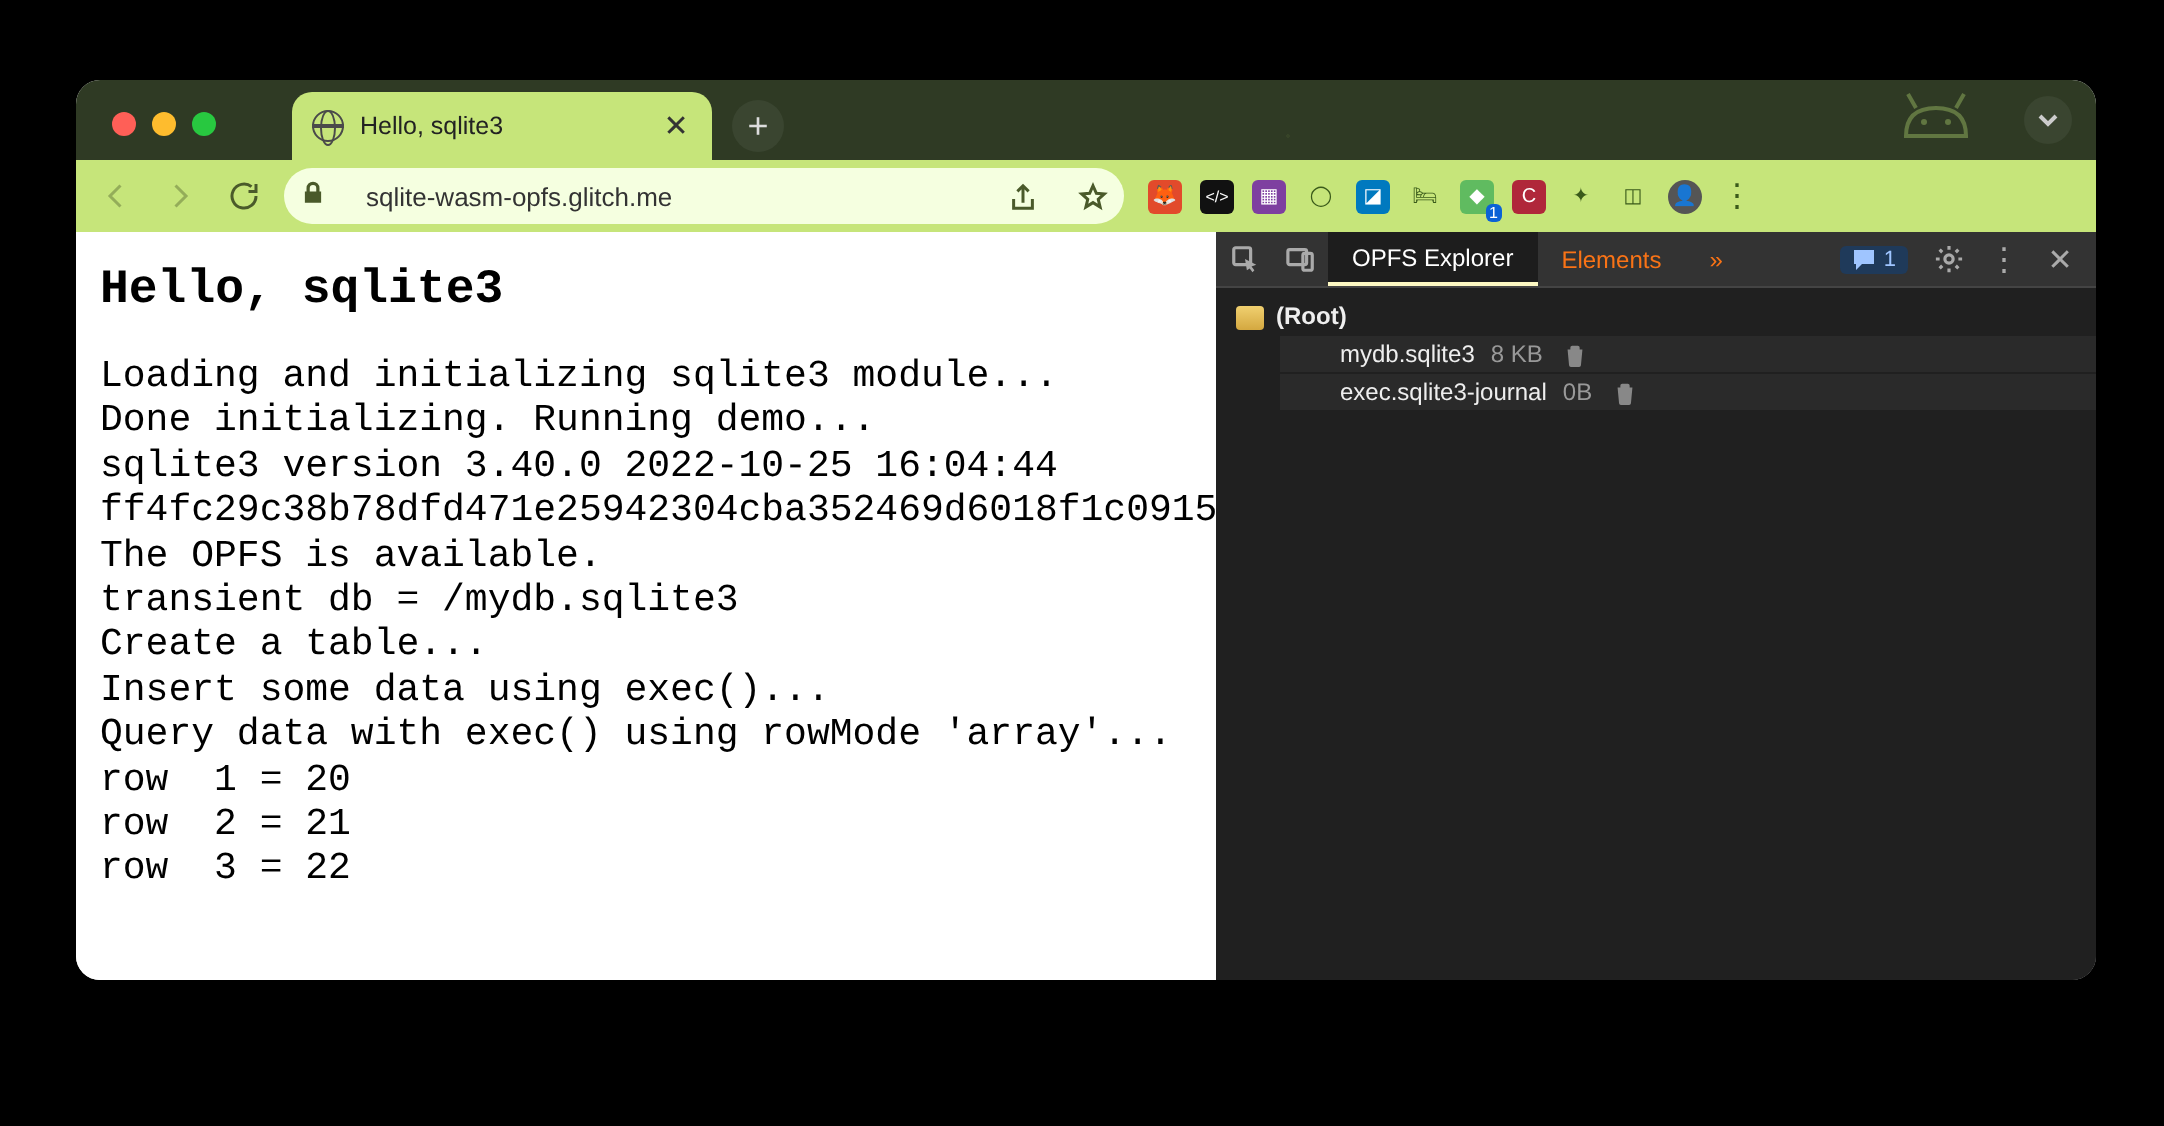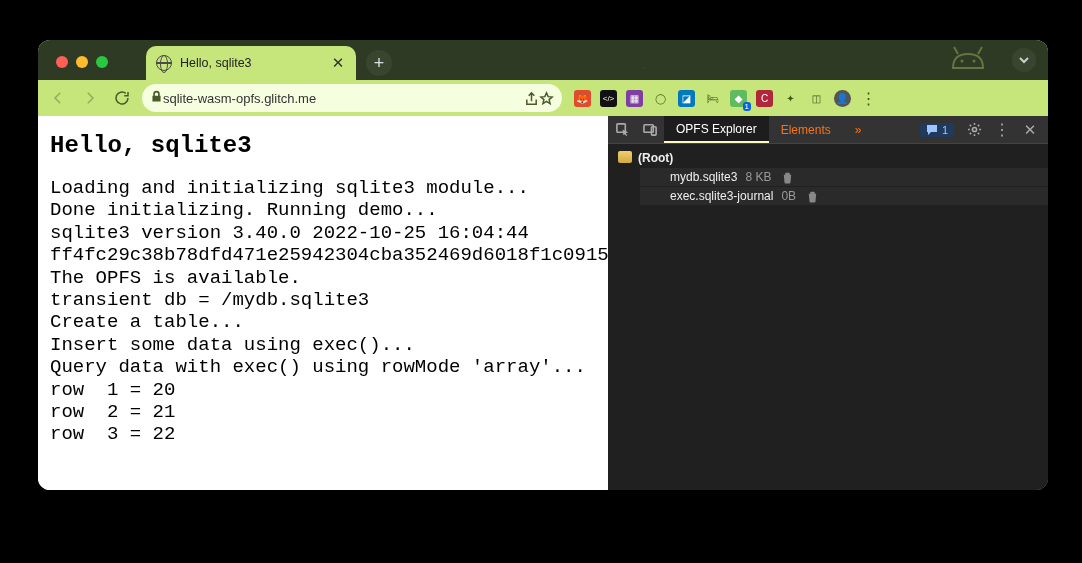--- a/index.html
+++ b/index.html
@@ -123,21 +123,21 @@
   .nav-btn.disabled { opacity: 0.4; }
   .nav-btn svg { width: 18px; height: 18px; stroke: currentColor; fill: none; stroke-width: 2; }
   .omnibox {
     flex: 0 0 420px;
     height: 28px;
     background: #f5ffe0;
     border-radius: 14px;
     display: flex;
     align-items: center;
     padding: 0 8px;
-    gap: 0;
+    gap: 20px;
     font-size: 13px;
     color: #333;
   }
   .omnibox .lock { color: #4a5a2a; }
   .omnibox .lock svg { width: 13px; height: 13px; fill: currentColor; }
   .omnibox .url { flex: 1; }
   .omnibox .share, .omnibox .star {
     color: #4a5a2a; cursor: pointer;
     display: flex; align-items: center;
   }
@@ -232,21 +232,21 @@
     cursor: pointer;
   }
   .dt-msg svg { width: 12px; height: 12px; fill: currentColor; }
   .dt-body {
     flex: 1;
     background: #202020;
     padding: 4px 0;
   }
   .dt-root {
     padding: 3px 10px;
-    display: flex; align-items: flex-start; gap: 6px;
+    display: flex; align-items: flex-end; gap: 6px;
     font-weight: bold;
     color: #eee;
   }
   .dt-folder-ico {
     width: 14px; height: 12px;
     background: linear-gradient(#f0d070, #d4a840);
     border-radius: 2px;
     position: relative;
   }
   .dt-file-row {

